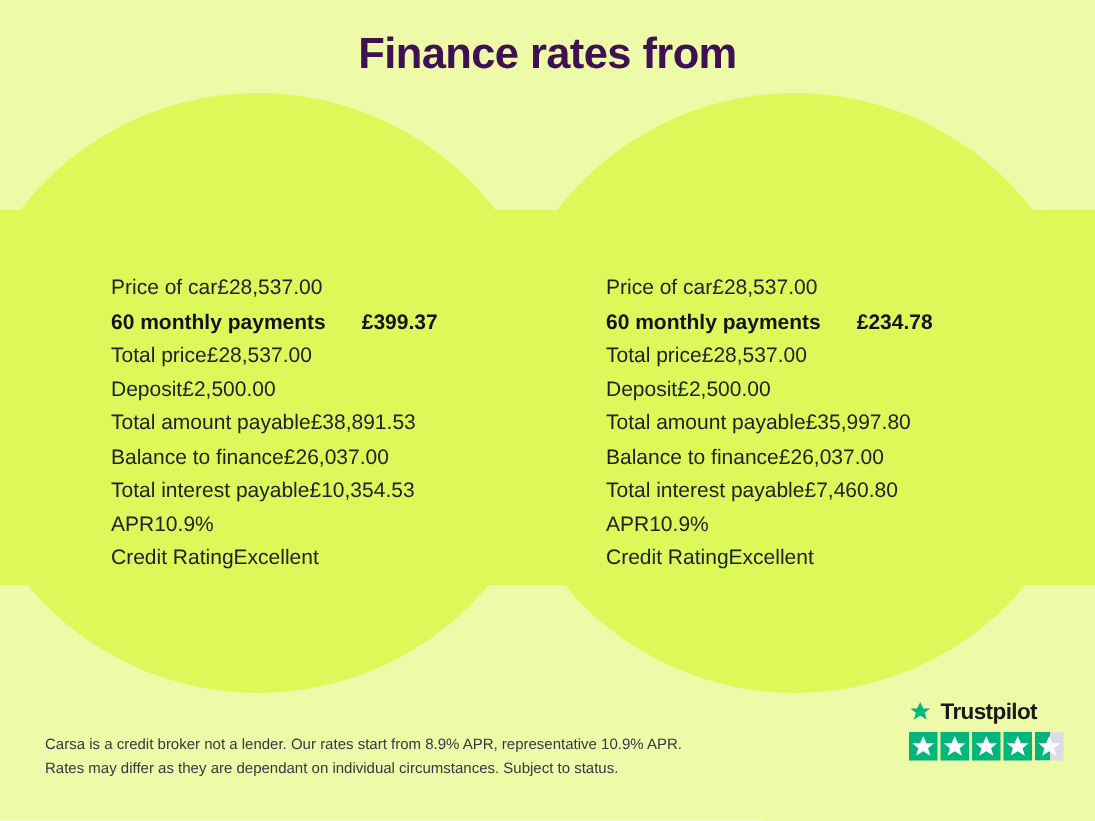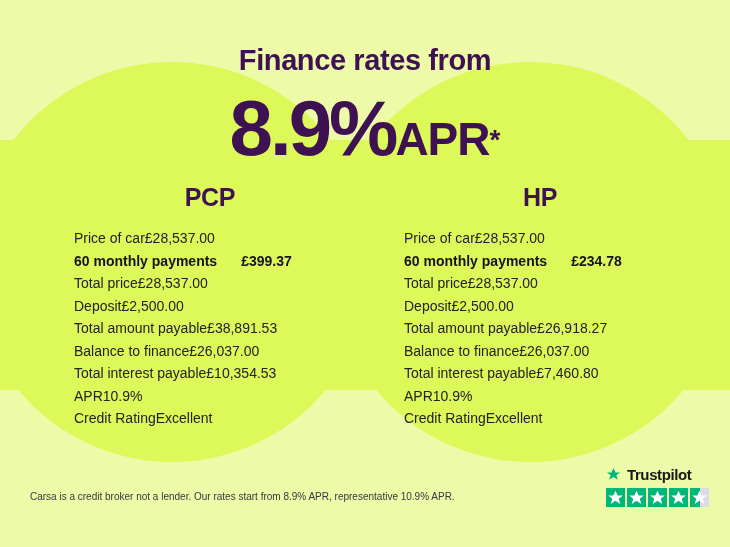--- a/index.html
+++ b/index.html
@@ -28,21 +28,21 @@
   #blob-bridge {
     position:absolute;
     left:-28px; top:140px; width:758px; height:250px;
     background:#dcf959;
     pointer-events:none;
   }
 
   .layer { position:absolute; inset:0; }
 
   
-  #header { position:absolute; left:0; right:0; top:0; text-align:center;margin-top:24px; }
+  #header { position:absolute; left:0; right:0; top:0; text-align:center; }
   #title {
     color:#3d1152;
     font-size:29px;
     font-weight:bold;
     letter-spacing:-0.4px;
     line-height:1;
     padding-top:22px;
   }
   #rate-line {
     color:#3d1152;
@@ -119,27 +119,23 @@
 <div id="stage">
 
   <div class="layer">
     <div class="blob" id="blob-left"></div>
     <div class="blob" id="blob-right"></div>
     <div id="blob-bridge"></div>
   </div>
 
   <div id="header">
     <div id="title">Finance rates from</div>
-    <div id="rate-line">
-      <span id="rate-number">8.9%</span><span id="rate-apr">APR</span><span id="rate-star">*</span>
-    </div>
   </div>
 
   <div class="plan" id="plan-pcp">
-    <div class="plan-title">PCP</div>
     <div class="rows" id="pcp-rows">
         <div class="row">
           <span class="label">Price of car</span>
           <span class="value">£28,537.00</span>
         </div>
         <div class="row em">
           <span class="label">60 monthly payments</span>
           <span class="value">£399.37</span>
         </div>
         <div class="row">
@@ -167,41 +163,40 @@
           <span class="value">10.9%</span>
         </div>
         <div class="row">
           <span class="label">Credit Rating</span>
           <span class="value">Excellent</span>
         </div>
       </div>
   </div>
 
   <div class="plan" id="plan-hp">
-    <div class="plan-title">HP</div>
     <div class="rows" id="hp-rows">
         <div class="row">
           <span class="label">Price of car</span>
           <span class="value">£28,537.00</span>
         </div>
         <div class="row em">
           <span class="label">60 monthly payments</span>
           <span class="value">£234.78</span>
         </div>
         <div class="row">
           <span class="label">Total price</span>
           <span class="value">£28,537.00</span>
         </div>
         <div class="row">
           <span class="label">Deposit</span>
           <span class="value">£2,500.00</span>
         </div>
         <div class="row">
           <span class="label">Total amount payable</span>
-          <span class="value">£26,918.27</span>
+          <span class="value">£35,997.80</span>
         </div>
         <div class="row">
           <span class="label">Balance to finance</span>
           <span class="value">£26,037.00</span>
         </div>
         <div class="row">
           <span class="label">Total interest payable</span>
           <span class="value">£7,460.80</span>
         </div>
         <div class="row">
@@ -210,20 +205,21 @@
         </div>
         <div class="row">
           <span class="label">Credit Rating</span>
           <span class="value">Excellent</span>
         </div>
       </div>
   </div>
 
   <div id="footer-note">
     <div>Carsa is a credit broker not a lender. Our rates start from 8.9% APR, representative 10.9% APR.</div>
+    <div>Rates may differ as they are dependant on individual circumstances. Subject to status.</div>
   </div>
 
   <div id="trustpilot">
     <div id="tp-wordmark">
       <svg id="tp-logo-star" viewBox="0 0 24 24">
         <polygon fill="#00b67a" points="12,1.6 15.2,8.6 22.6,8.6 16.6,13.1 18.9,20.4 12,15.9 5.1,20.4 7.4,13.1 1.4,8.6 8.8,8.6"></polygon>
       </svg>
       <span>Trustpilot</span>
     </div>
     <div id="tp-stars">

